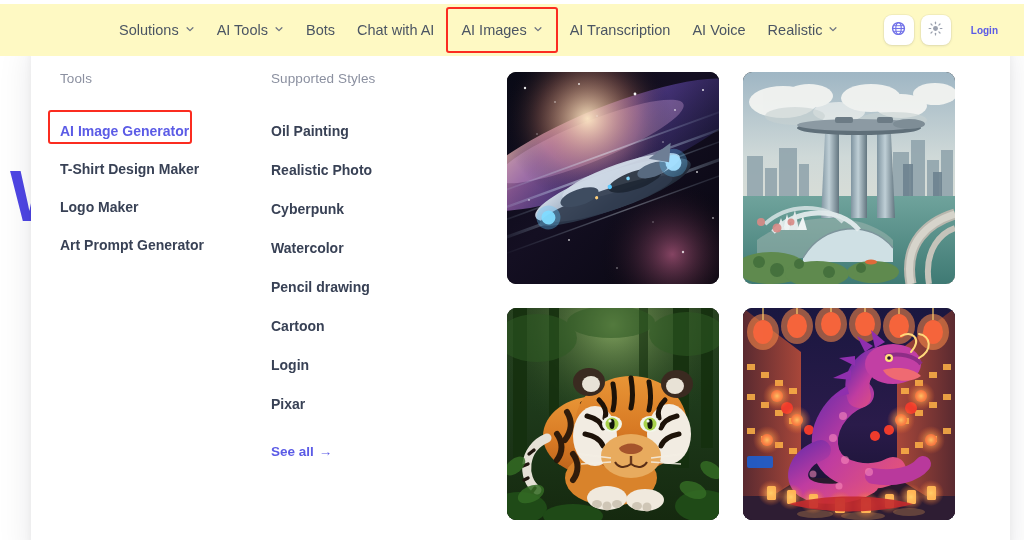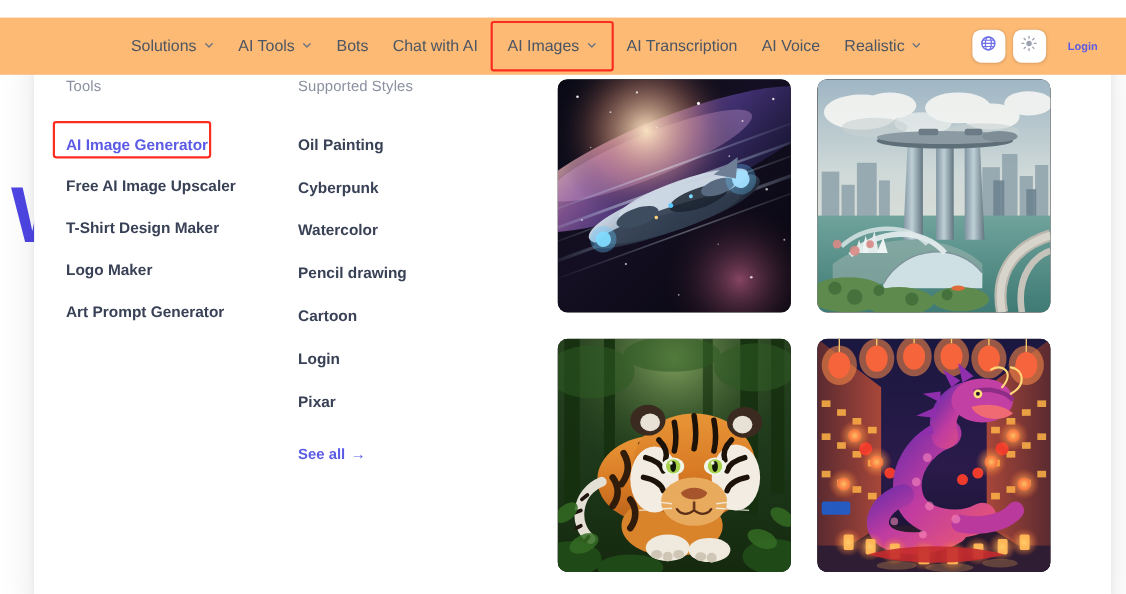--- a/index.html
+++ b/index.html
@@ -27,24 +27,24 @@
     color: #4f46e5;
     line-height: 1;
     letter-spacing: -3px;
     z-index: 1;
     user-select: none;
   }
 
   
   .navbar {
     position: absolute;
-    left: 0; top: 16px;
+    left: 0; top: 4px;
     width: 1024px;
     height: 52px;
-    background: #fdba74;
+    background: #fef9c3;
     display: flex;
     align-items: center;
     justify-content: center;
     z-index: 30;
   }
 
   .nav-inner {
     display: flex;
     align-items: center;
     gap: 0px;
@@ -290,31 +290,31 @@
     <div class="login-link">Login</div>
   </div>
 </div>
 
 <div class="mega-panel">
 
   <div class="col-tools">
     <div class="col-head">Tools</div>
     <div>
       <div><span class="menu-link highlighted">AI Image Generator</span></div>
-      <div><span class="menu-link">Free AI Image Upscaler</span></div>
       <div><span class="menu-link">T-Shirt Design Maker</span></div>
       <div><span class="menu-link">Logo Maker</span></div>
       <div><span class="menu-link">Art Prompt Generator</span></div>
     </div>
   </div>
 
   <div class="col-styles">
     <div class="col-head">Supported Styles</div>
     <div class="styles-list">
       <div><span class="menu-link">Oil Painting</span></div>
+      <div><span class="menu-link">Realistic Photo</span></div>
       <div><span class="menu-link">Cyberpunk</span></div>
       <div><span class="menu-link">Watercolor</span></div>
       <div><span class="menu-link">Pencil drawing</span></div>
       <div><span class="menu-link">Cartoon</span></div>
       <div><span class="menu-link">Login</span></div>
       <div><span class="menu-link">Pixar</span></div>
       <div class="see-all">
         <span>See all</span>
         <span>→</span>
       </div>

